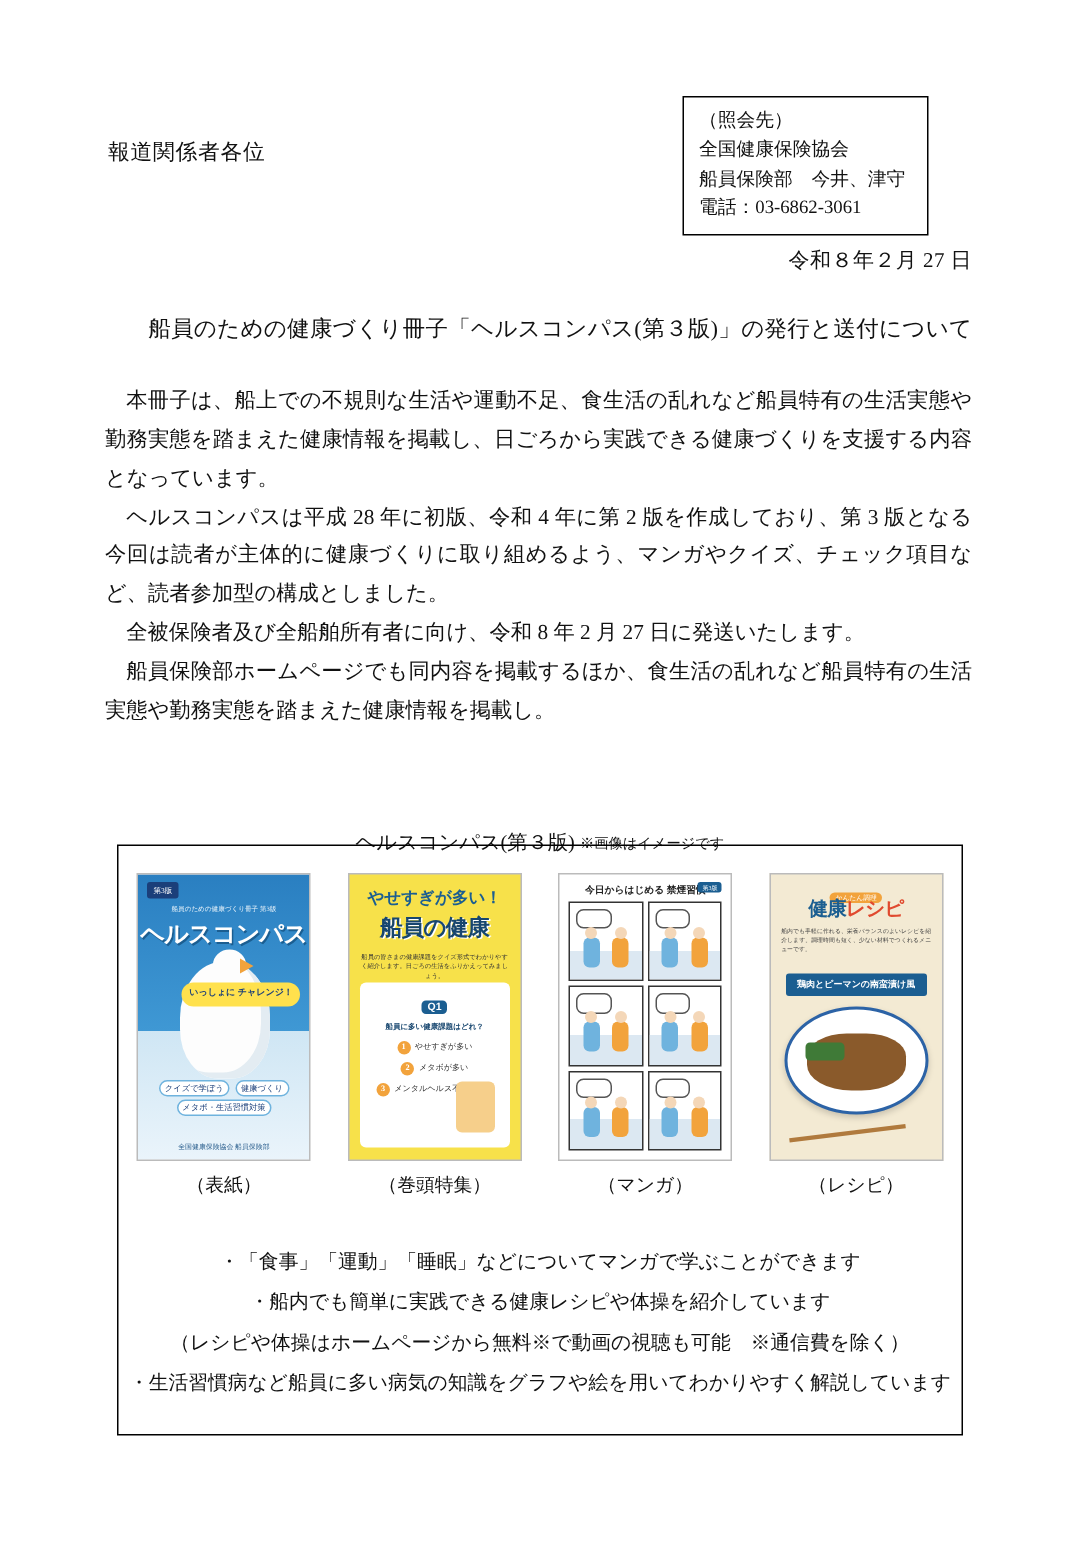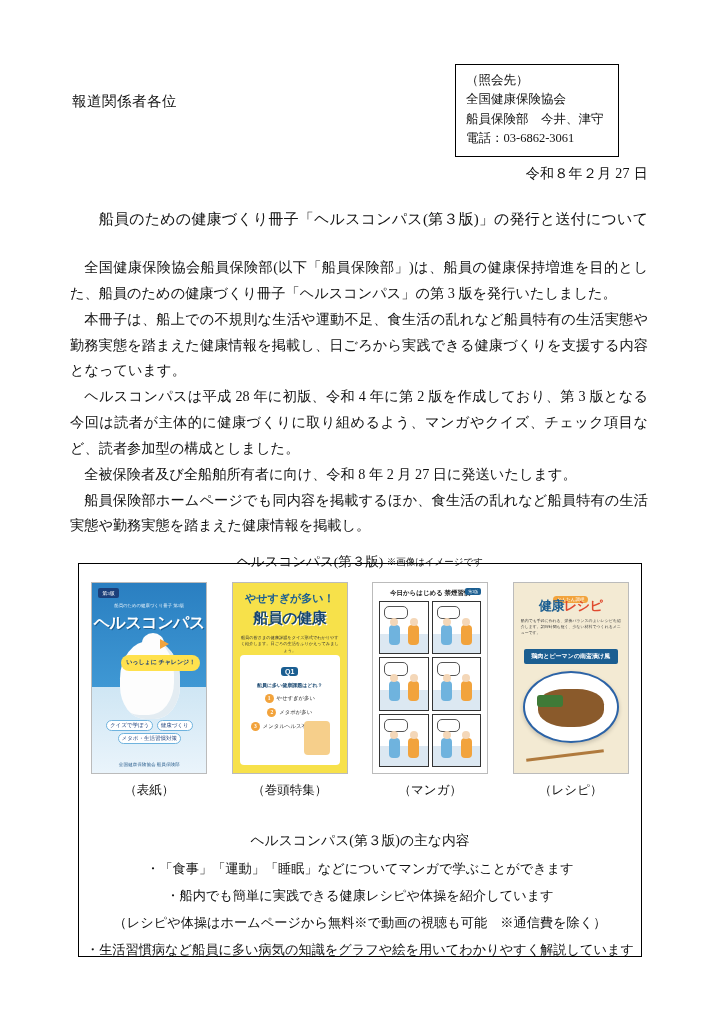--- a/index.html
+++ b/index.html
@@ -316,21 +316,20 @@
     <div>電話：03‑6862‑3061</div>
   </div>
 
   <div class="addressee">報道関係者各位</div>
 
   <div class="date-line">令和８年２月 27 日</div>
 
   <div class="doc-title">船員のための健康づくり冊子「ヘルスコンパス(第３版)」の発行と送付について</div>
 
   <div class="body-text">
-    <p>全国健康保険協会船員保険部(以下「船員保険部」)は、船員の健康保持増進を目的とした、船員のための健康づくり冊子「ヘルスコンパス」の第 3 版を発行いたしました。</p>
     <p>本冊子は、船上での不規則な生活や運動不足、食生活の乱れなど船員特有の生活実態や勤務実態を踏まえた健康情報を掲載し、日ごろから実践できる健康づくりを支援する内容となっています。</p>
     <p>ヘルスコンパスは平成 28 年に初版、令和 4 年に第 2 版を作成しており、第 3 版となる今回は読者が主体的に健康づくりに取り組めるよう、マンガやクイズ、チェック項目など、読者参加型の構成としました。</p>
     <p>全被保険者及び全船舶所有者に向け、令和 8 年 2 月 27 日に発送いたします。</p>
     <p>船員保険部ホームページでも同内容を掲載するほか、食生活の乱れなど船員特有の生活実態や勤務実態を踏まえた健康情報を掲載し。</p>
   </div>
 
   <div class="panel-caption">
     <span>ヘルスコンパス(第３版)</span>
     <span class="note">※画像はイメージです</span>
   </div>
@@ -434,21 +433,20 @@
             <div class="green"></div>
           </div>
           <div class="chop"></div>
         </div>
         <div class="cover-label">（レシピ）</div>
       </div>
 
     </div>
 
     <div class="summary">
-      <div class="hl">ヘルスコンパス(第３版)の主な内容</div>
       <div>・「食事」「運動」「睡眠」などについてマンガで学ぶことができます</div>
       <div>・船内でも簡単に実践できる健康レシピや体操を紹介しています</div>
       <div>（レシピや体操はホームページから無料※で動画の視聴も可能　※通信費を除く）</div>
       <div>・生活習慣病など船員に多い病気の知識をグラフや絵を用いてわかりやすく解説しています</div>
     </div>
 
   </div>
 
 </div>
 

